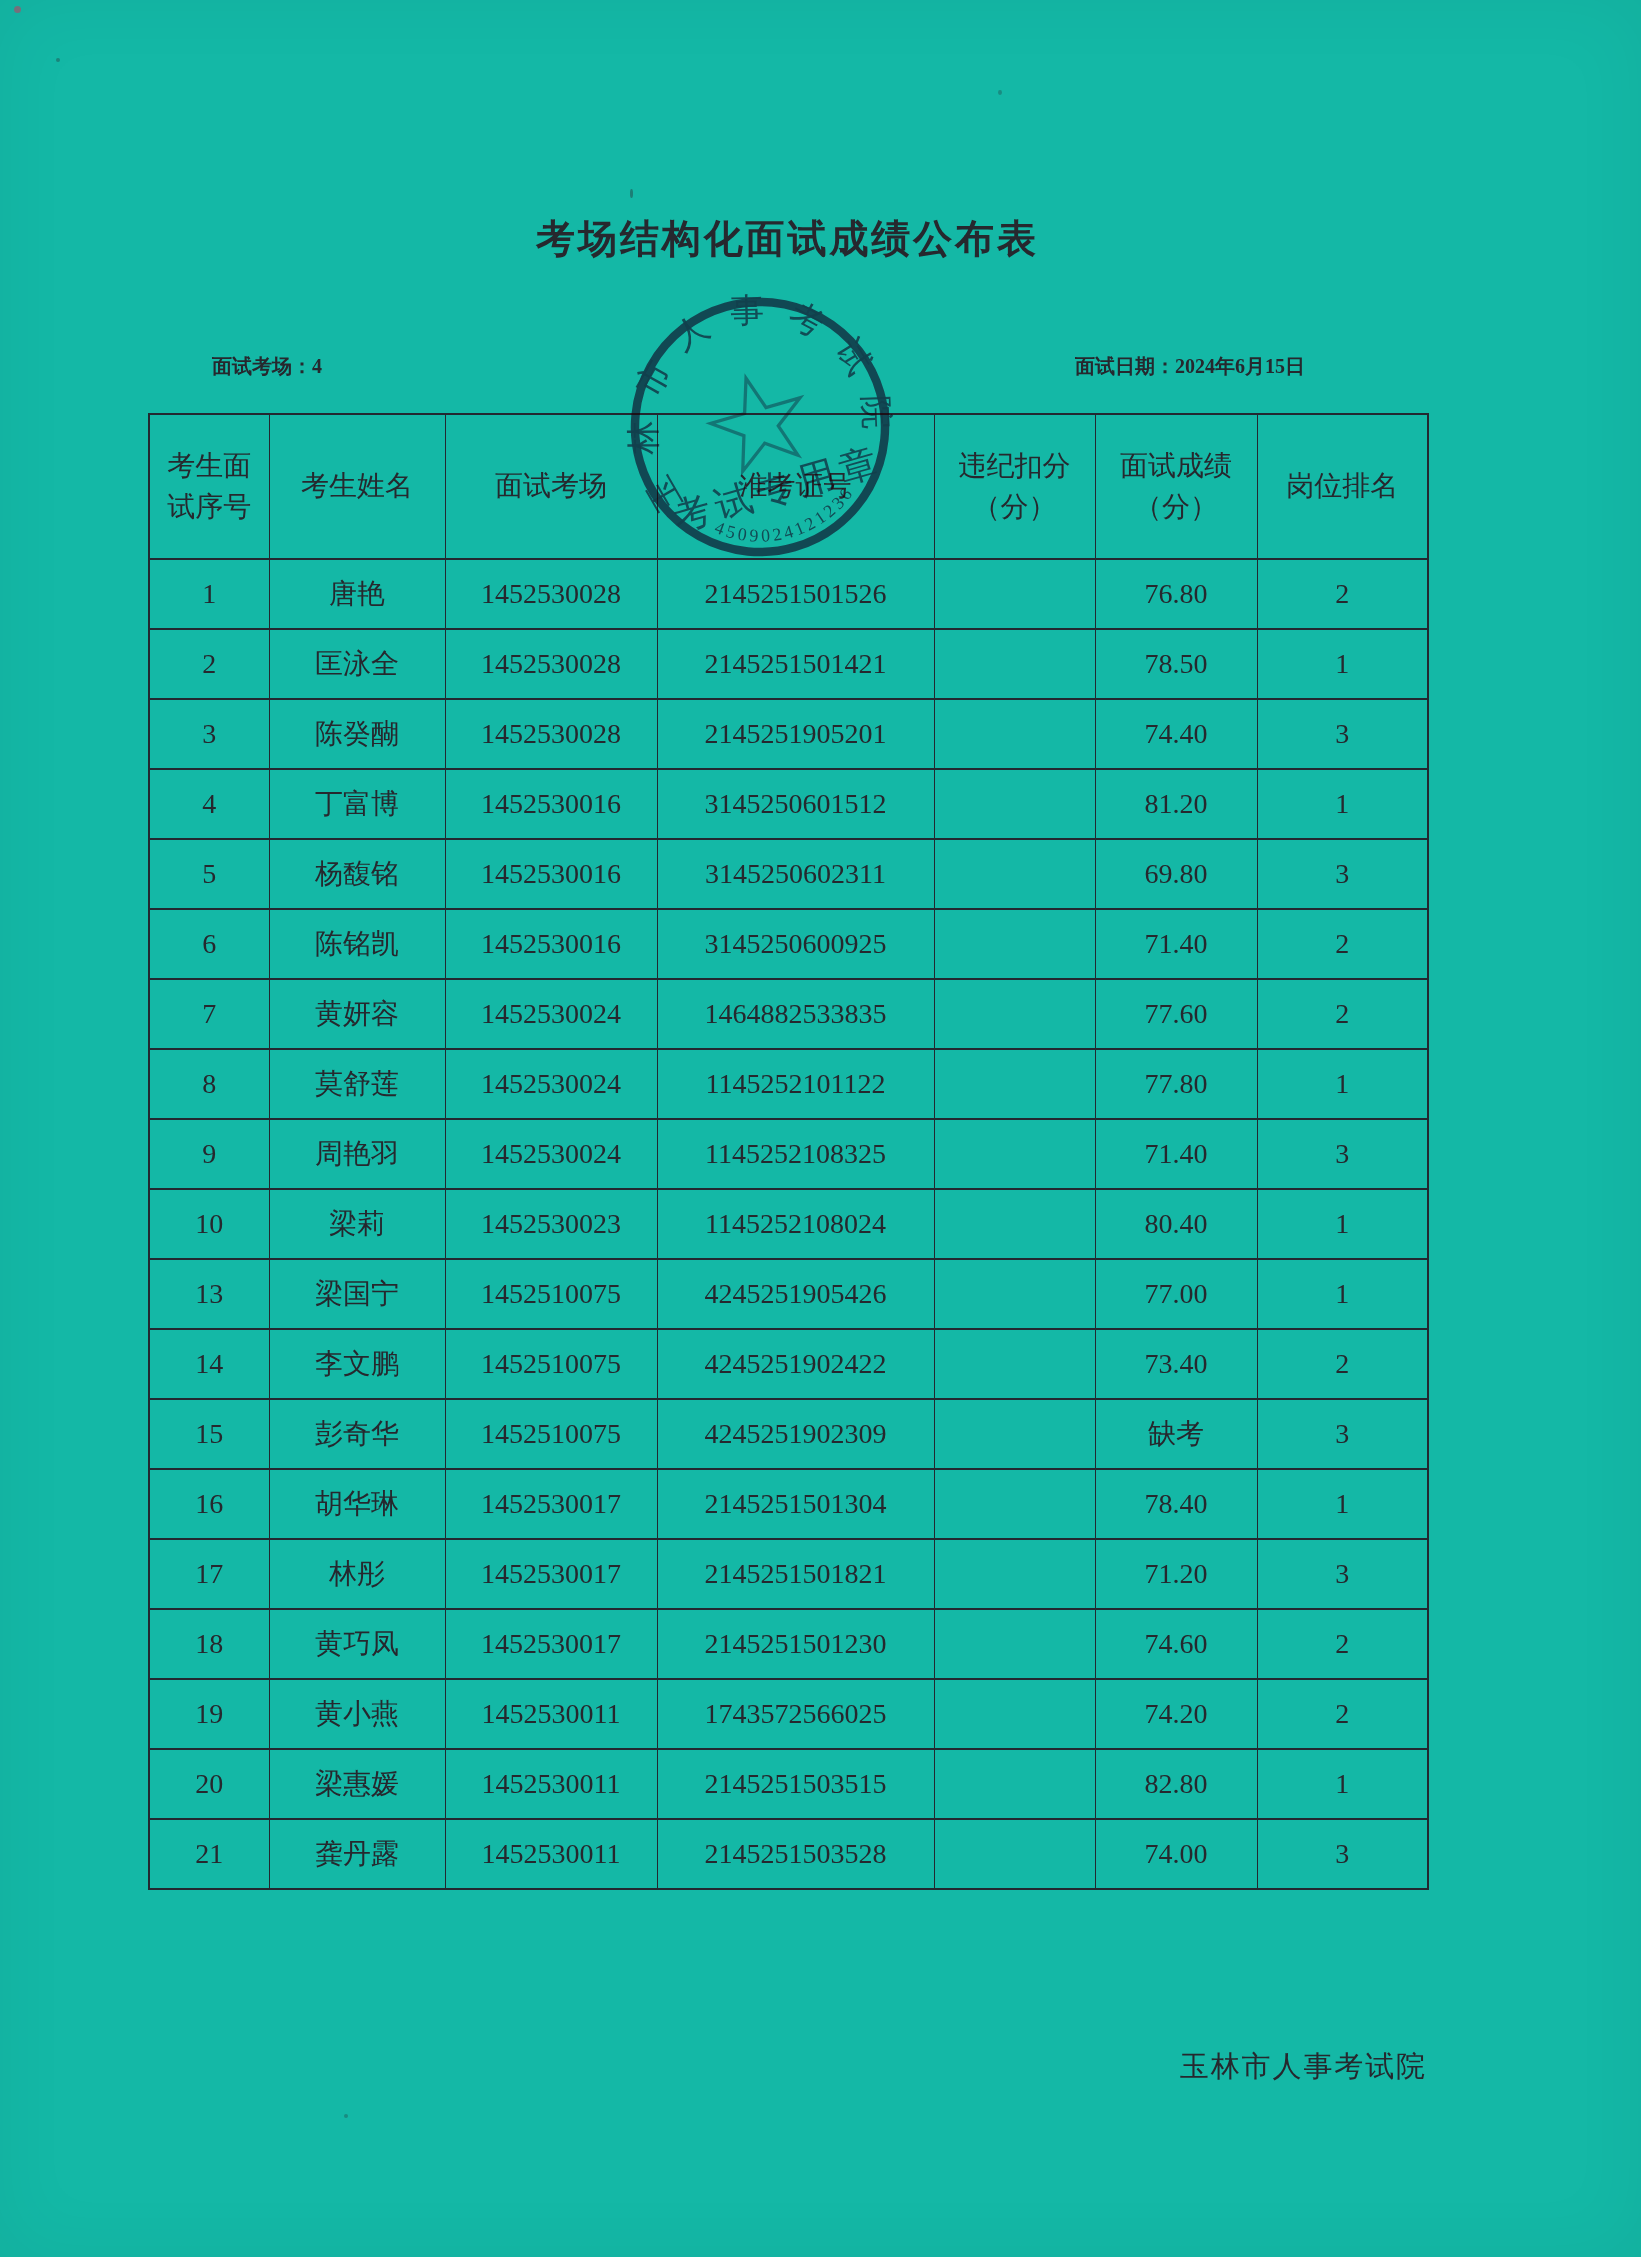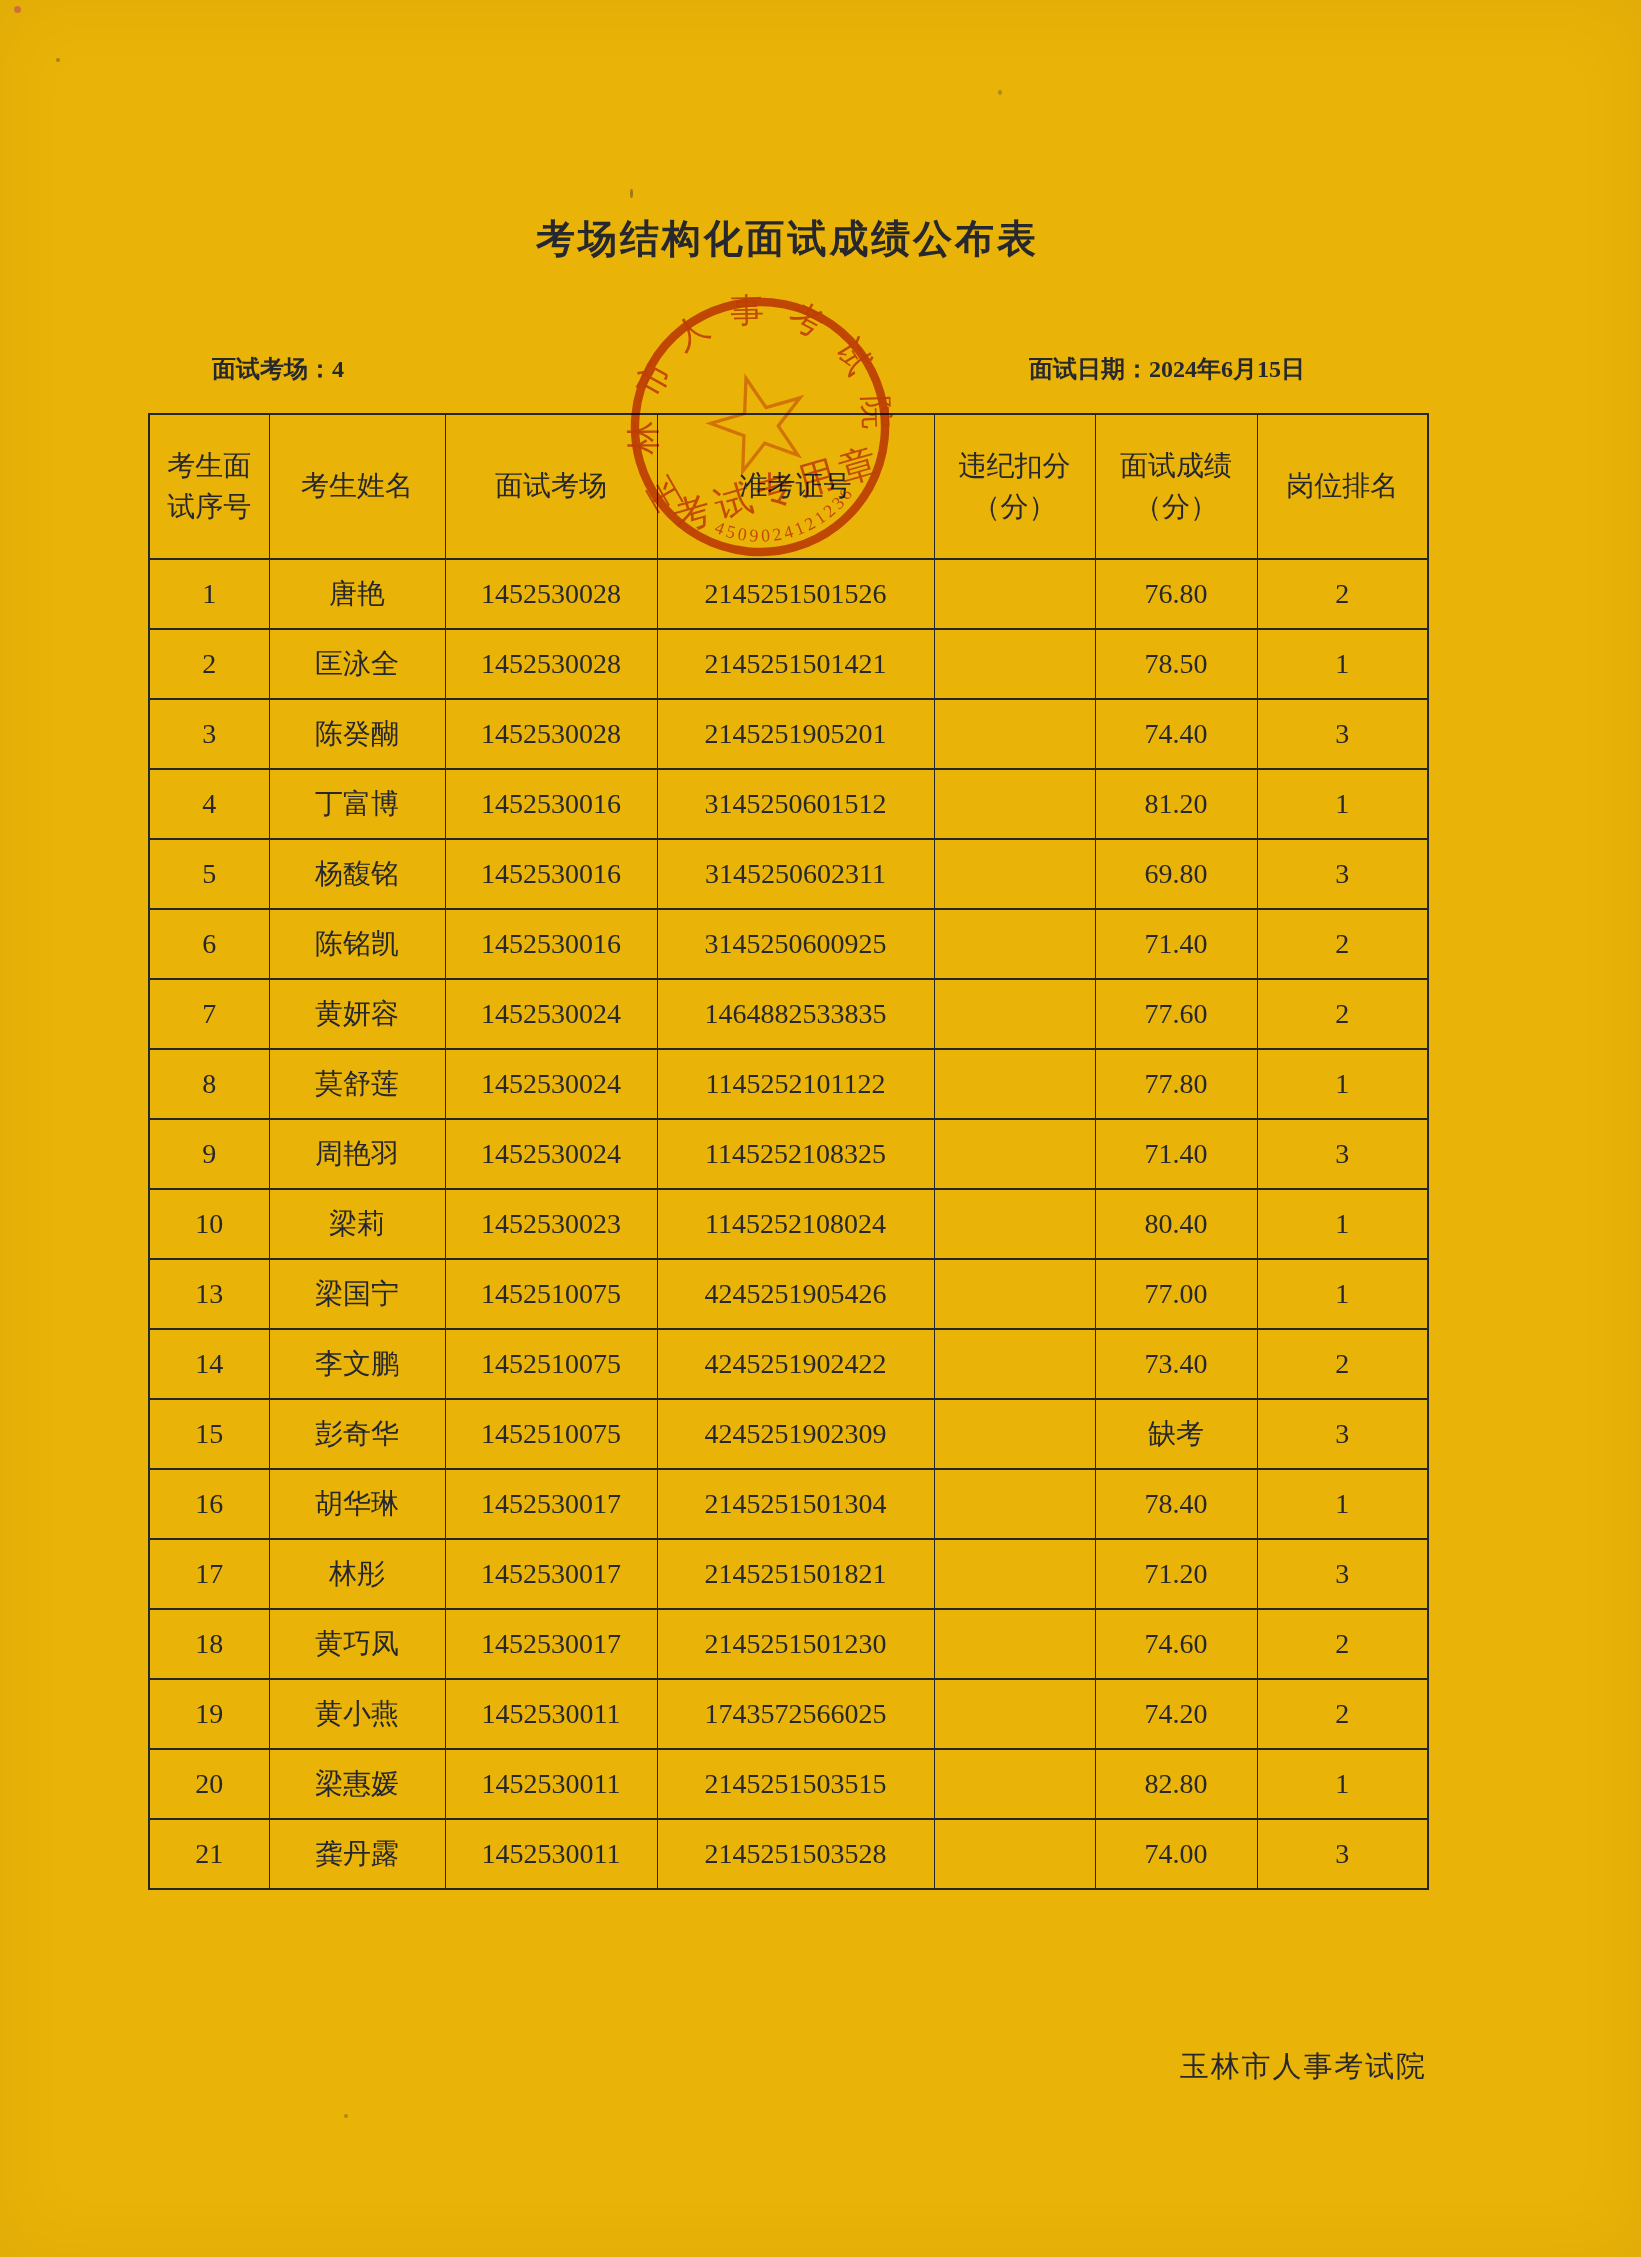--- a/index.html
+++ b/index.html
@@ -1,36 +1,36 @@
 <!DOCTYPE html>
 <html><head>
 <meta charset="utf-8">
 <style>
   html,body{margin:0;padding:0;background:#e9e9e7;}
   .page{
     position:relative;
     width:1641px;height:2257px;
     margin:0 auto;
-    background:#eab308;
+    background:#14b8a6;
     box-shadow:inset 0 0 77px rgba(0,0,0,0.05);
     font-family:"Liberation Serif","DejaVu Serif",serif;
     color:#26282e;
     overflow:hidden;
   }
   .title{
     position:absolute;top:212px;left:148px;width:1279px;
     margin:0;text-align:center;
     font-size:39px;font-weight:bold;letter-spacing:2.9px;
   }
   .meta{
     position:absolute;top:353px;left:148px;width:1279px;
     box-sizing:border-box;
     display:flex;justify-content:space-between;
     padding:0 122px 0 64px;
-    font-size:24px;font-weight:bold;
+    font-size:20px;font-weight:bold;
   }
   table.score{
     position:absolute;top:413px;left:148px;
     width:1279px;
     border-collapse:collapse;table-layout:fixed;
     border:2.9px solid #232830;
   }
   table.score th, table.score td{
     border-left:1.9px solid #232830;
     border-right:1.9px solid #232830;

